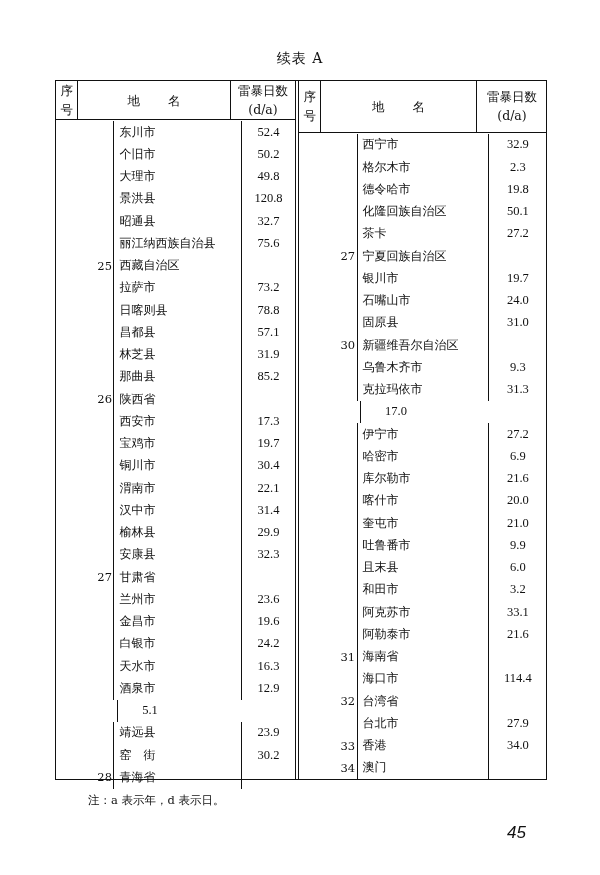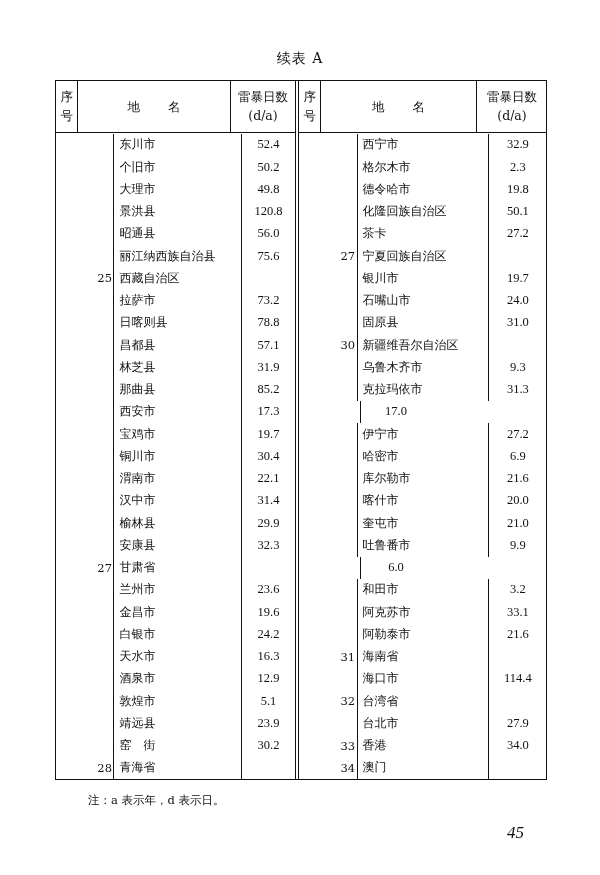--- a/index.html
+++ b/index.html
@@ -37,21 +37,21 @@
   .body { flex: 1; display: flex; flex-direction: column; padding-top: 1px; margin-left: 40px; }
   .row { display: flex; height: 22.25px; font-size: 12px; }
   .row .c-seq { display: flex; align-items: center; justify-content: center; font-size: 11.5px; }
   .row .c-name { display: flex; align-items: center; padding-left: 5px; }
   .row .c-val { display: flex; align-items: center; justify-content: center; font-family: Liberation Serif, serif; font-size: 12.5px; }
   .note {
     position: absolute; left: 60px; top: 793px; font-size: 11.5px; margin-left: 28px;
   }
   .page-num {
     position: absolute; left: 507px; top: 823px; font-size: 17px; font-style: italic;
-    font-family: Liberation Serif, serif;
+    font-family: Liberation Sans, sans-serif;
   }
 </style>
 </head>
 <body>
 
 <div class="title">续表 A</div>
 
 <div class="table-wrap">
   <div class="half left">
     <div class="hdr">
@@ -83,21 +83,21 @@
           <div class="c-val">49.8</div>
         </div>
         <div class="row">
           <div class="c-seq"></div>
           <div class="c-name">景洪县</div>
           <div class="c-val">120.8</div>
         </div>
         <div class="row">
           <div class="c-seq"></div>
           <div class="c-name">昭通县</div>
-          <div class="c-val">56.0</div>
+          <div class="c-val">32.7</div>
         </div>
         <div class="row">
           <div class="c-seq"></div>
           <div class="c-name">丽江纳西族自治县</div>
           <div class="c-val">75.6</div>
         </div>
         <div class="row">
           <div class="c-seq">25</div>
           <div class="c-name">西藏自治区</div>
           <div class="c-val"></div>
@@ -121,20 +121,25 @@
           <div class="c-seq"></div>
           <div class="c-name">林芝县</div>
           <div class="c-val">31.9</div>
         </div>
         <div class="row">
           <div class="c-seq"></div>
           <div class="c-name">那曲县</div>
           <div class="c-val">85.2</div>
         </div>
         <div class="row">
+          <div class="c-seq">26</div>
+          <div class="c-name">陕西省</div>
+          <div class="c-val"></div>
+        </div>
+        <div class="row">
           <div class="c-seq"></div>
           <div class="c-name">西安市</div>
           <div class="c-val">17.3</div>
         </div>
         <div class="row">
           <div class="c-seq"></div>
           <div class="c-name">宝鸡市</div>
           <div class="c-val">19.7</div>
         </div>
         <div class="row">
@@ -187,21 +192,20 @@
           <div class="c-name">天水市</div>
           <div class="c-val">16.3</div>
         </div>
         <div class="row">
           <div class="c-seq"></div>
           <div class="c-name">酒泉市</div>
           <div class="c-val">12.9</div>
         </div>
         <div class="row">
           <div class="c-seq"></div>
-          <div class="c-name">敦煌市</div>
           <div class="c-val">5.1</div>
         </div>
         <div class="row">
           <div class="c-seq"></div>
           <div class="c-name">靖远县</div>
           <div class="c-val">23.9</div>
         </div>
         <div class="row">
           <div class="c-seq"></div>
           <div class="c-name">窑　街</div>
@@ -317,20 +321,21 @@
           <div class="c-name">奎屯市</div>
           <div class="c-val">21.0</div>
         </div>
         <div class="row">
           <div class="c-seq"></div>
           <div class="c-name">吐鲁番市</div>
           <div class="c-val">9.9</div>
         </div>
         <div class="row">
           <div class="c-seq"></div>
+          <div class="c-name">且末县</div>
           <div class="c-val">6.0</div>
         </div>
         <div class="row">
           <div class="c-seq"></div>
           <div class="c-name">和田市</div>
           <div class="c-val">3.2</div>
         </div>
         <div class="row">
           <div class="c-seq"></div>
           <div class="c-name">阿克苏市</div>

